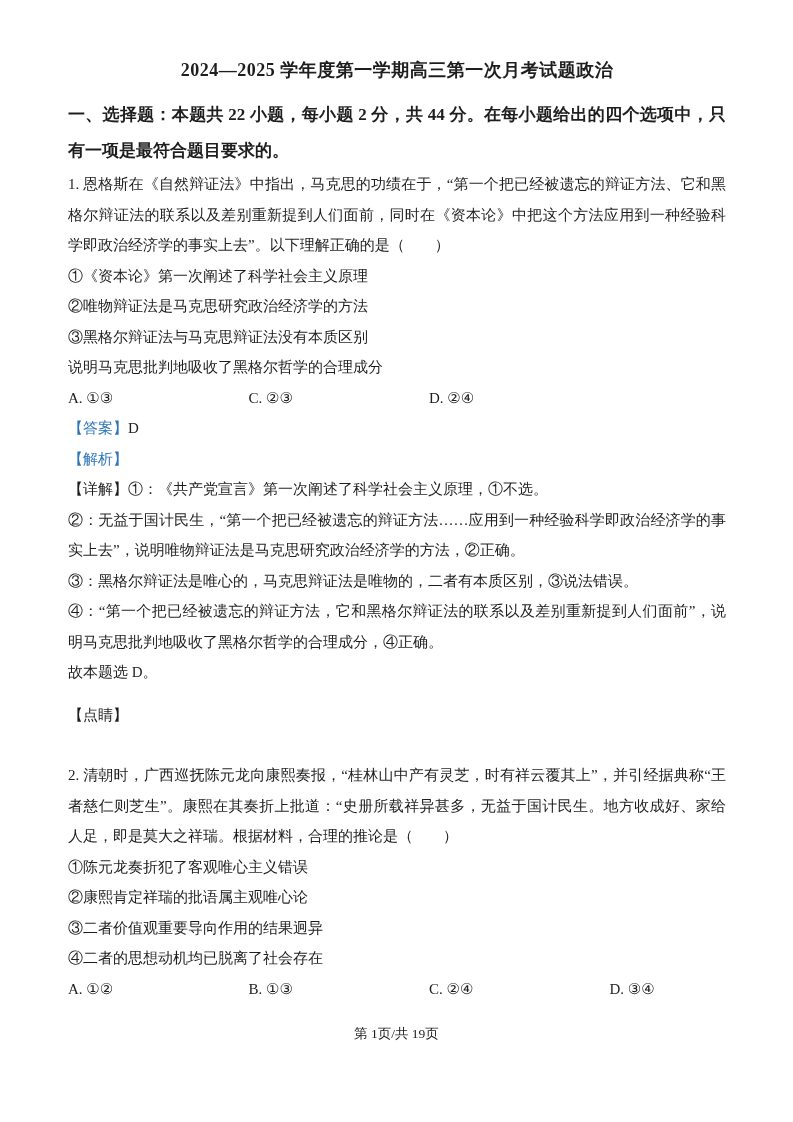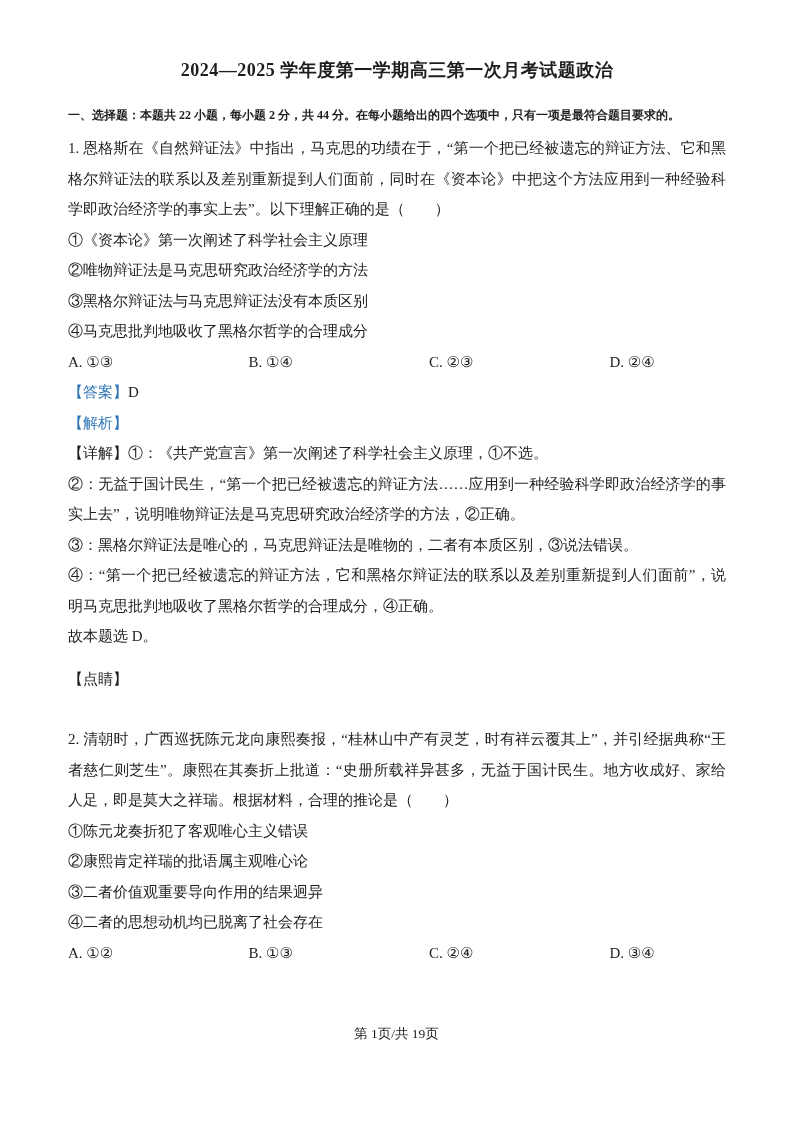--- a/index.html
+++ b/index.html
@@ -18,21 +18,21 @@
   .doc-title {
     font-size: 18px;
     font-weight: bold;
     text-align: center;
     line-height: 27px;
     letter-spacing: 0.5px;
   }
 
   .section-header {
     margin-top: 13px;
-    font-size: 12px;
+    font-size: 17px;
     font-weight: bold;
     line-height: 36px;
     text-align: justify;
   }
 
   .para, .option-line, .answer-line, .expl-para {
     margin: 0;
     font-size: 15px;
     line-height: 30.5px;
     text-align: justify;
@@ -70,25 +70,24 @@
 
     <div class="doc-title">2024—2025 学年度第一学期高三第一次月考试题政治</div>
 
     <div class="section-header">一、选择题：本题共 22 小题，每小题 2 分，共 44 分。在每小题给出的四个选项中，只有一项是最符合题目要求的。</div>
 
     <div>
       <p class="para">1. 恩格斯在《自然辩证法》中指出，马克思的功绩在于，“第一个把已经被遗忘的辩证方法、它和黑格尔辩证法的联系以及差别重新提到人们面前，同时在《资本论》中把这个方法应用到一种经验科学即政治经济学的事实上去”。以下理解正确的是（　　）</p>
       <p class="option-line">①《资本论》第一次阐述了科学社会主义原理</p>
       <p class="option-line">②唯物辩证法是马克思研究政治经济学的方法</p>
       <p class="option-line">③黑格尔辩证法与马克思辩证法没有本质区别</p>
-      <p class="option-line">④马克思批判地吸收了黑格尔哲学的合理成分</p>
+      <p class="option-line">说明马克思批判地吸收了黑格尔哲学的合理成分</p>
 
       <div class="choices">
         <span class="choice"><span>A.</span>&nbsp;<span>①③</span></span>
-        <span class="choice"><span>B.</span>&nbsp;<span>①④</span></span>
         <span class="choice"><span>C.</span>&nbsp;<span>②③</span></span>
         <span class="choice"><span>D.</span>&nbsp;<span>②④</span></span>
       </div>
 
       <p class="answer-line"><span class="blue">【答案】</span><span>D</span></p>
 
       <p class="answer-line blue">【解析】</p>
 
       <div>
         <p class="expl-para">【详解】①：《共产党宣言》第一次阐述了科学社会主义原理，①不选。</p>

